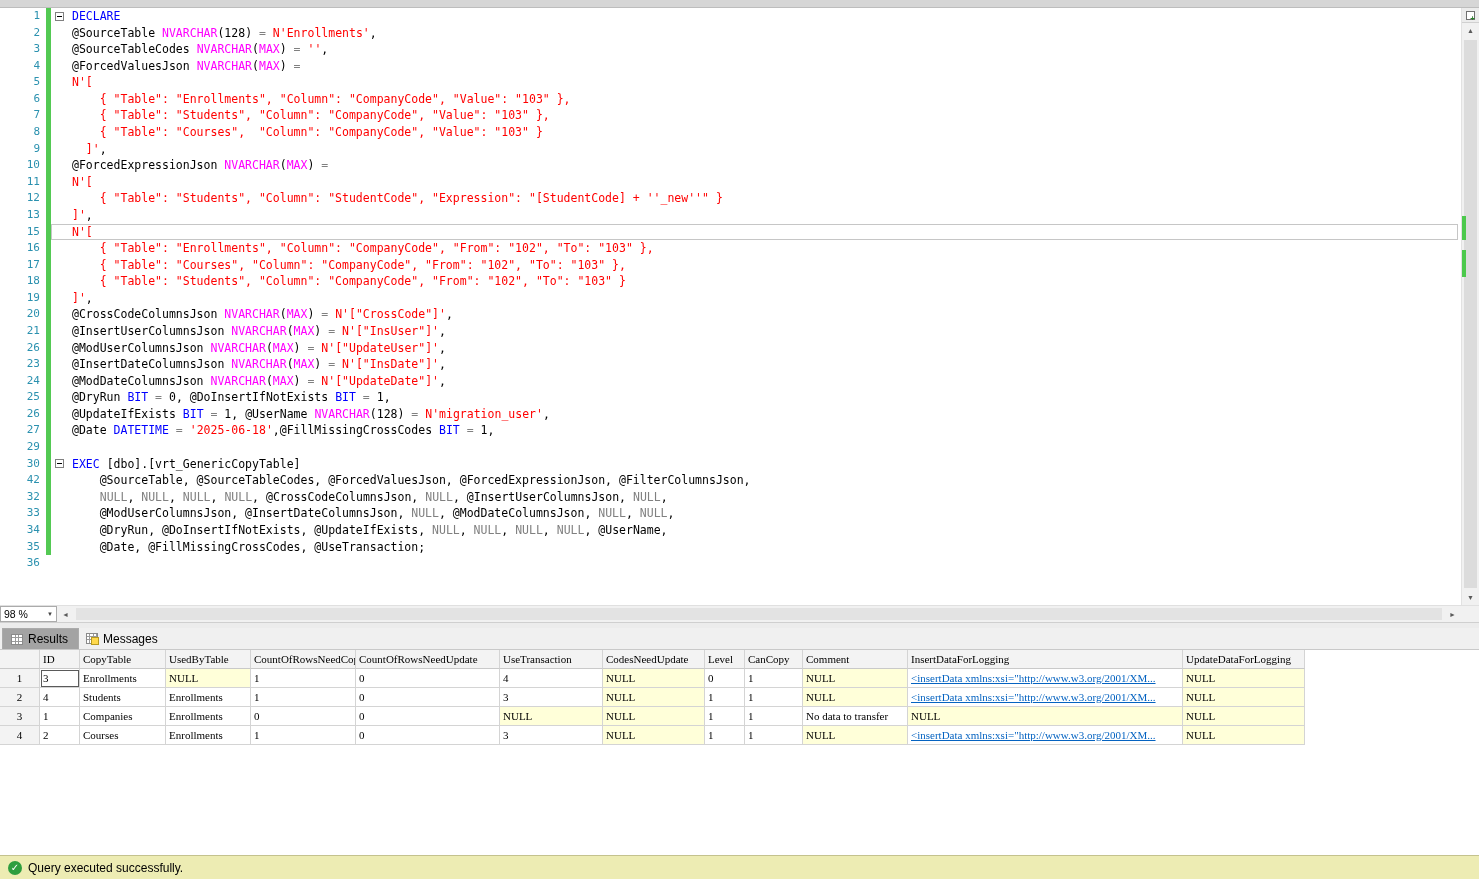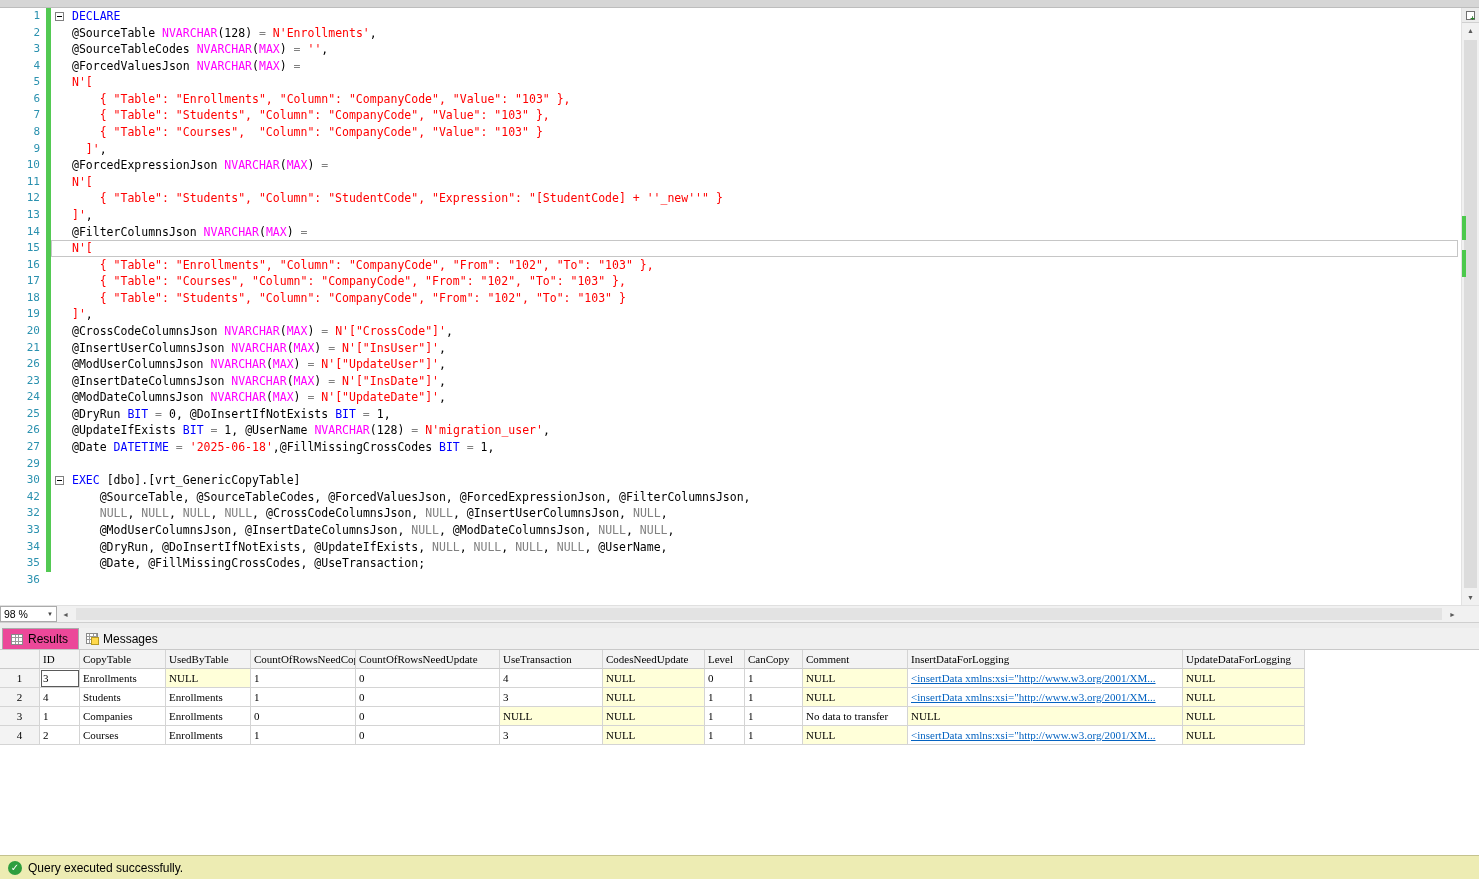--- a/index.html
+++ b/index.html
@@ -51,21 +51,21 @@
   .h-track { flex:1; position:relative; }
   .h-thumb { position:absolute; top:2px; bottom:2px; left:2px; right:2px; background:#e3e3e3; }
   .h-corner { flex:0 0 18px; background:#f1f1f1; }
 
   
   .pane-splitter { height:6px; background:#ececec; border-top:1px solid #cfcfcf; }
   .tabstrip { height:22px; background:#f0f0f0; display:flex; align-items:flex-end; padding-left:2px;
         border-bottom:1px solid #c9c9c9; }
   .tab { display:flex; align-items:center; gap:5px; padding:3px 10px 3px 7px; font-size:12px;
         height:21px; cursor:default; }
-  .tab.active { background:#ec4899; border:1px solid #ababab; border-bottom:none;padding-left:8px; }
+  .tab.active { background:#a3a3a3; border:1px solid #ababab; border-bottom:none;padding-left:8px; }
   .grid-ico { width:12px; height:11px; border:1px solid #8a8a8a; background:#fff;
         background-image: repeating-linear-gradient(0deg, transparent 0 2.5px, #9a9a9a 2.5px 3.5px),
                           repeating-linear-gradient(90deg, transparent 0 2.5px, #9a9a9a 2.5px 3.5px); }
   .grid-ico.msg { position:relative; }
   .grid-ico.msg::after { content:""; position:absolute; right:-2px; bottom:-2px; width:6px; height:6px;
         background:#ffd94d; border:1px solid #b89a20; }
 
   
   .grid-area { height:205px; background:#fff; overflow:hidden; }
   .g-row { display:flex; height:19px;font-family:Liberation Serif, serif; }
@@ -169,26 +169,20 @@
         <span class="ln">12</span>
         <span class="chg on"></span>
         <span class="foldgut"></span>
         <span class="code"><span style="color: rgb(255, 0, 0);">    { "Table": "Students", "Column": "StudentCode", "Expression": "[StudentCode] + ''_new''" }</span></span>
       </div>
       <div class="line">
         <span class="ln">13</span>
         <span class="chg on"></span>
         <span class="foldgut"></span>
         <span class="code"><span style="color: rgb(255, 0, 0);">]'</span><span style="color: rgb(0, 0, 0);">,</span></span>
-      </div>
-      <div class="line">
-        <span class="ln">14</span>
-        <span class="chg on"></span>
-        <span class="foldgut"></span>
-        <span class="code"><span style="color: rgb(0, 0, 0);">@FilterColumnsJson </span><span style="color: rgb(255, 0, 255);">NVARCHAR</span><span style="color: rgb(0, 0, 0);">(</span><span style="color: rgb(255, 0, 255);">MAX</span><span style="color: rgb(0, 0, 0);">)</span><span style="color: rgb(128, 128, 128);"> =</span></span>
       </div>
       <div class="line current">
         <span class="ln">15</span>
         <span class="chg on"></span>
         <span class="foldgut"></span>
         <span class="code"><span style="color: rgb(255, 0, 0);">N'[</span></span>
       </div>
       <div class="line">
         <span class="ln">16</span>
         <span class="chg on"></span>

